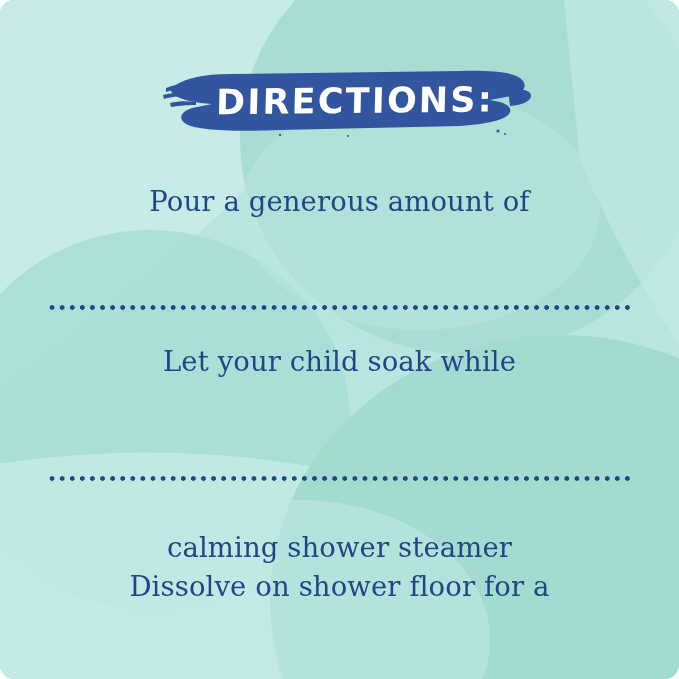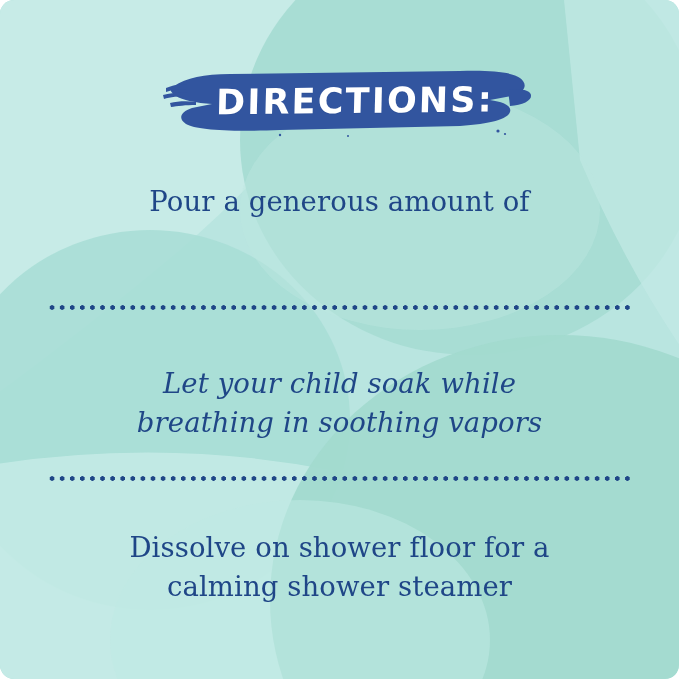--- a/index.html
+++ b/index.html
@@ -88,21 +88,21 @@
     font-size: 27.5px;
     line-height: 1.42;
     letter-spacing: 0.1px;
   }
   .step .line {
     display: block;
     white-space: nowrap;
     text-align: center;
   }
   .step-1 { top: 182px; }
-  .step-2 { top: 364px; font-style: italic; }
+  .step-2 { top: 342px; }
   .step-3 { top: 528px; }
 
   
   .divider {
     position: absolute;
     left: 47px;
     width: 585px;
     height: 5px;
     background-image: radial-gradient(circle, #1f4687 0px, #1f4687 2.1px, rgba(0,0,0,0) 2.4px);
     background-size: 10.1px 5px;
@@ -180,24 +180,23 @@
     </div>
 
     <div class="step step-1">
       <span class="line">Pour a generous amount of</span>
     </div>
 
     <div class="divider divider-1"></div>
 
     <div class="step step-2">
       <span class="line">Let your child soak while</span>
-      <span class="line">breathing in soothing vapors</span>
     </div>
 
     <div class="divider divider-2"></div>
 
     <div class="step step-3">
+      <span class="line">calming shower steamer</span>
       <span class="line">Dissolve on shower floor for a</span>
-      <span class="line">calming shower steamer</span>
     </div>
 
   </div>
 </div>
 
 </body></html>

